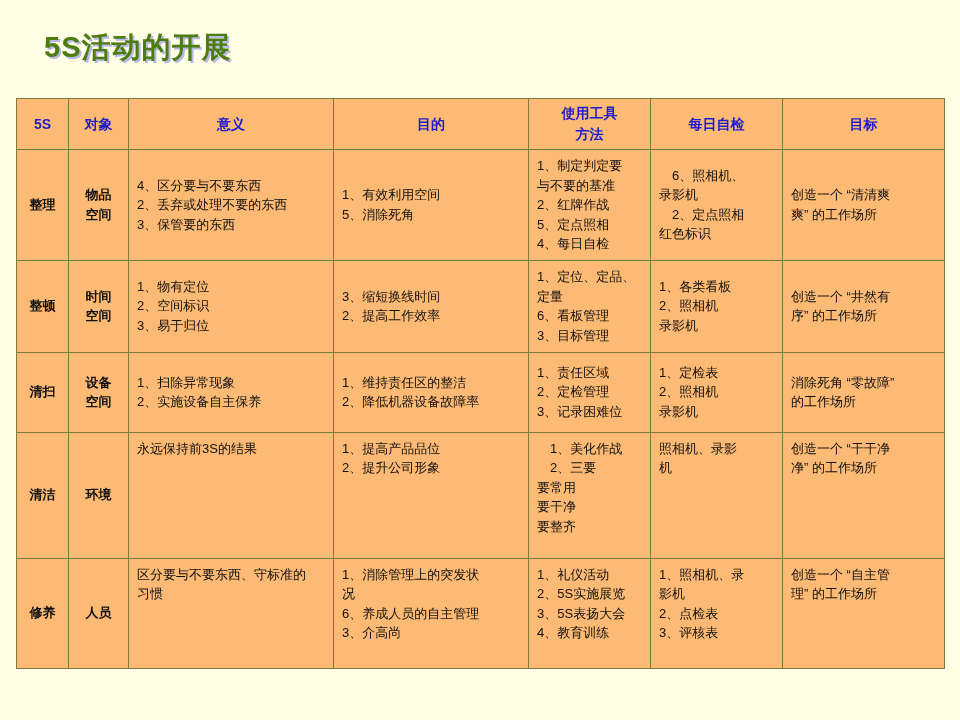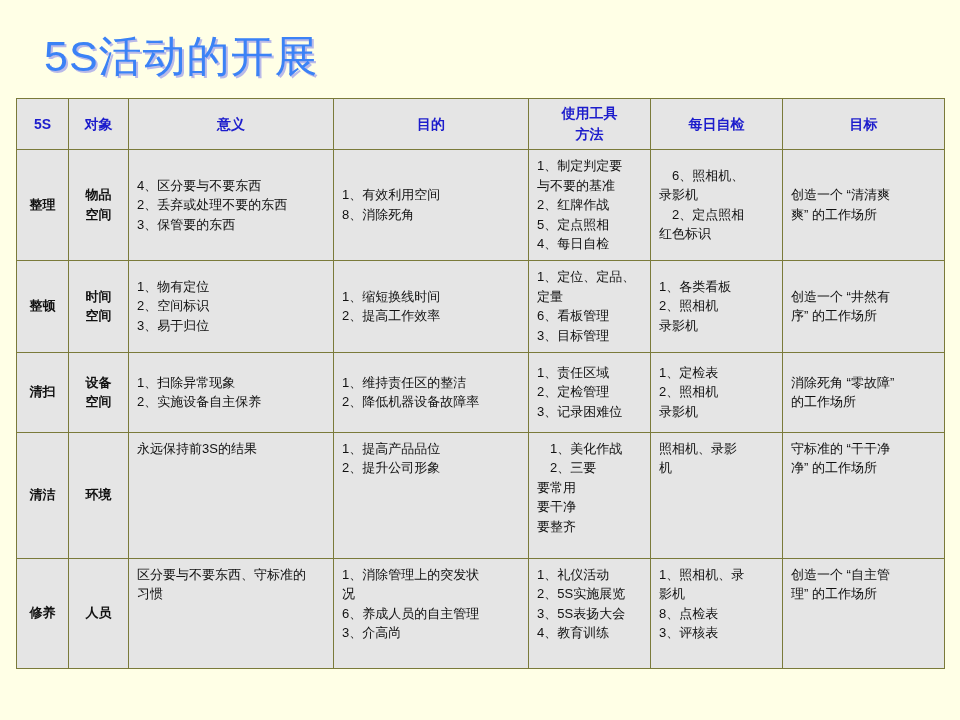--- a/index.html
+++ b/index.html
@@ -17,37 +17,37 @@
     position: relative;
     width: 960px;
     height: 720px;
     background: #ffffe6;
     box-sizing: border-box;
   }
   .title {
     position: absolute;
     left: 44px;
     top: 28px;
-    font-size: 43px;
-    font-weight: normal;
-    color: #3b82f6;
+    font-size: 29px;
+    font-weight: bold;
+    color: #4d7c0f;
     letter-spacing: 1px;
     text-shadow: 2px 2px 0 #b9b9e8;
   }
   .table-wrap {
     position: absolute;
     left: 16px;
     top: 98px;
     width: 928px;
   }
   table.matrix {
     border-collapse: collapse;
     table-layout: fixed;
     width: 928px;
-    background: #e5e5e5;
+    background: #fdba74;
   }
   table.matrix td, table.matrix th {
     border: 1px solid #7a7a3a;
     vertical-align: middle;
     padding: 6px 8px;
     font-size: 13px;
     color: #111111;
     line-height: 1.5;
     box-sizing: border-box;
   }
@@ -111,41 +111,41 @@
       </thead>
       <tbody>
         <tr style="height:92px">
           <td class="col-5s" style="white-space:pre-line">整理</td>
           <td class="col-obj" style="white-space:pre-line">物品
 空间</td>
           <td class="cell-body">4、区分要与不要东西
 2、丢弃或处理不要的东西
 3、保管要的东西</td>
           <td class="cell-body">1、有效利用空间
-8、消除死角</td>
+5、消除死角</td>
           <td class="cell-body">1、制定判定要
 与不要的基准
 2、红牌作战
 5、定点照相
 4、每日自检</td>
           <td class="cell-body">　6、照相机、
 录影机
 　2、定点照相
 红色标识</td>
           <td class="cell-body">创造一个 “清清爽
 爽” 的工作场所</td>
         </tr>
         <tr style="height:92px">
           <td class="col-5s" style="white-space:pre-line">整顿</td>
           <td class="col-obj" style="white-space:pre-line">时间
 空间</td>
           <td class="cell-body">1、物有定位
 2、空间标识
 3、易于归位</td>
-          <td class="cell-body">1、缩短换线时间
+          <td class="cell-body">3、缩短换线时间
 2、提高工作效率</td>
           <td class="cell-body">1、定位、定品、
 定量
 6、看板管理
 3、目标管理</td>
           <td class="cell-body">1、各类看板
 2、照相机
 录影机</td>
           <td class="cell-body">创造一个 “井然有
 序” 的工作场所</td>
@@ -173,39 +173,39 @@
           <td class="cell-body" style="vertical-align:top">永远保持前3S的结果</td>
           <td class="cell-body" style="vertical-align:top">1、提高产品品位
 2、提升公司形象</td>
           <td class="cell-body" style="vertical-align:top">　1、美化作战
 　2、三要
 要常用
 要干净
 要整齐</td>
           <td class="cell-body" style="vertical-align:top">照相机、录影
 机</td>
-          <td class="cell-body" style="vertical-align:top">守标准的 “干干净
+          <td class="cell-body" style="vertical-align:top">创造一个 “干干净
 净” 的工作场所</td>
         </tr>
         <tr style="height:110px">
           <td class="col-5s" style="white-space:pre-line">修养</td>
           <td class="col-obj" style="white-space:pre-line">人员</td>
           <td class="cell-body" style="vertical-align:top">区分要与不要东西、守标准的
 习惯</td>
           <td class="cell-body" style="vertical-align:top">1、消除管理上的突发状
 况
 6、养成人员的自主管理
 3、介高尚</td>
           <td class="cell-body" style="vertical-align:top">1、礼仪活动
 2、5S实施展览
 3、5S表扬大会
 4、教育训练</td>
           <td class="cell-body" style="vertical-align:top">1、照相机、录
 影机
-8、点检表
+2、点检表
 3、评核表</td>
           <td class="cell-body" style="vertical-align:top">创造一个 “自主管
 理” 的工作场所</td>
         </tr>
       </tbody>
     </table>
   </div>
 
 </div>
 

